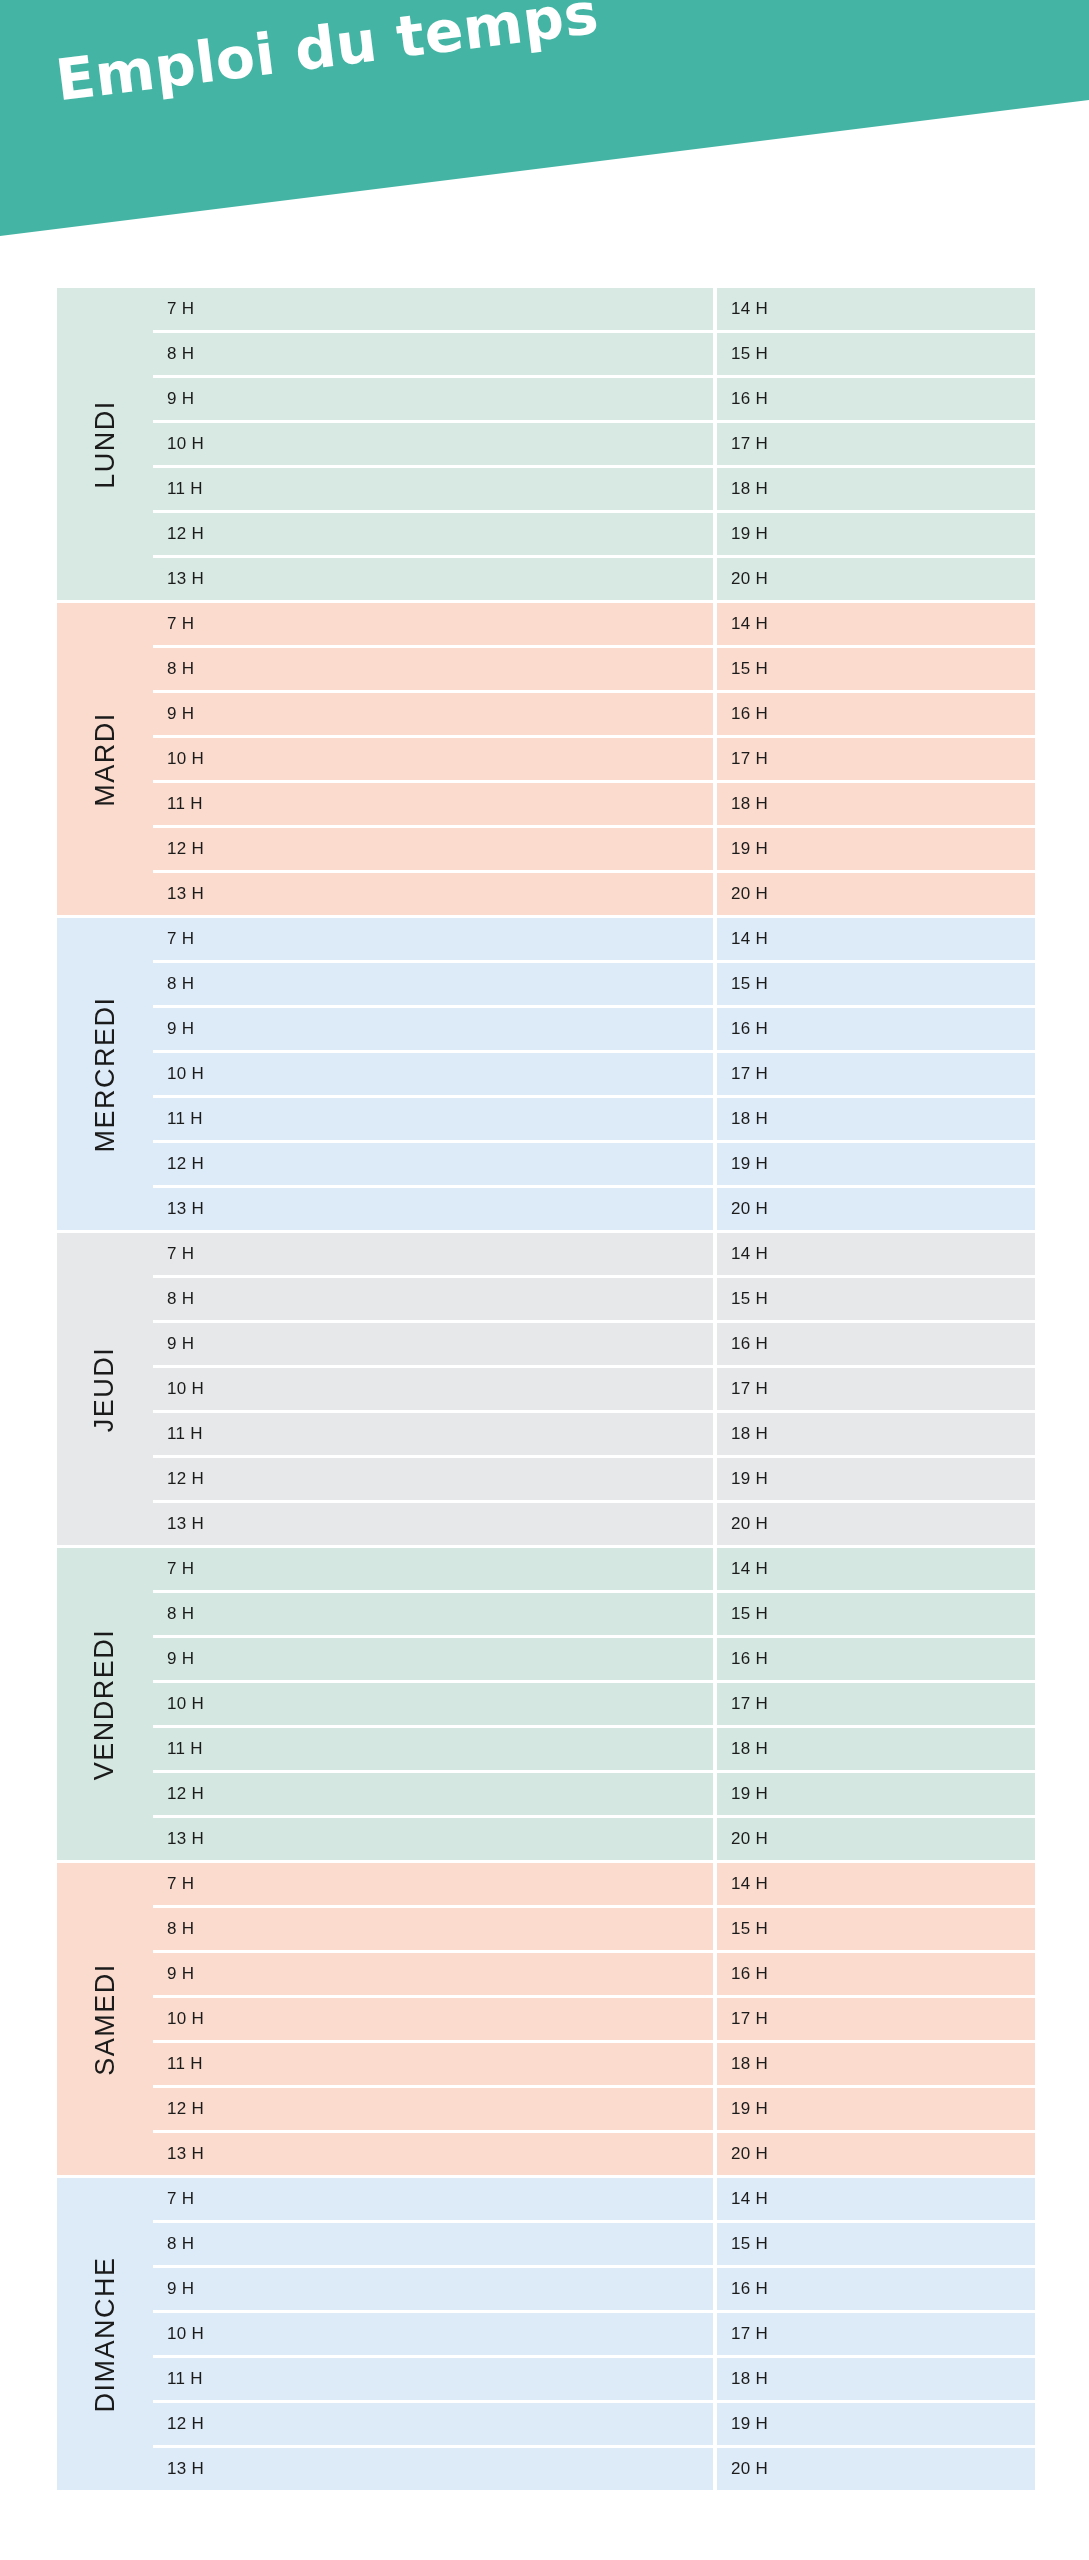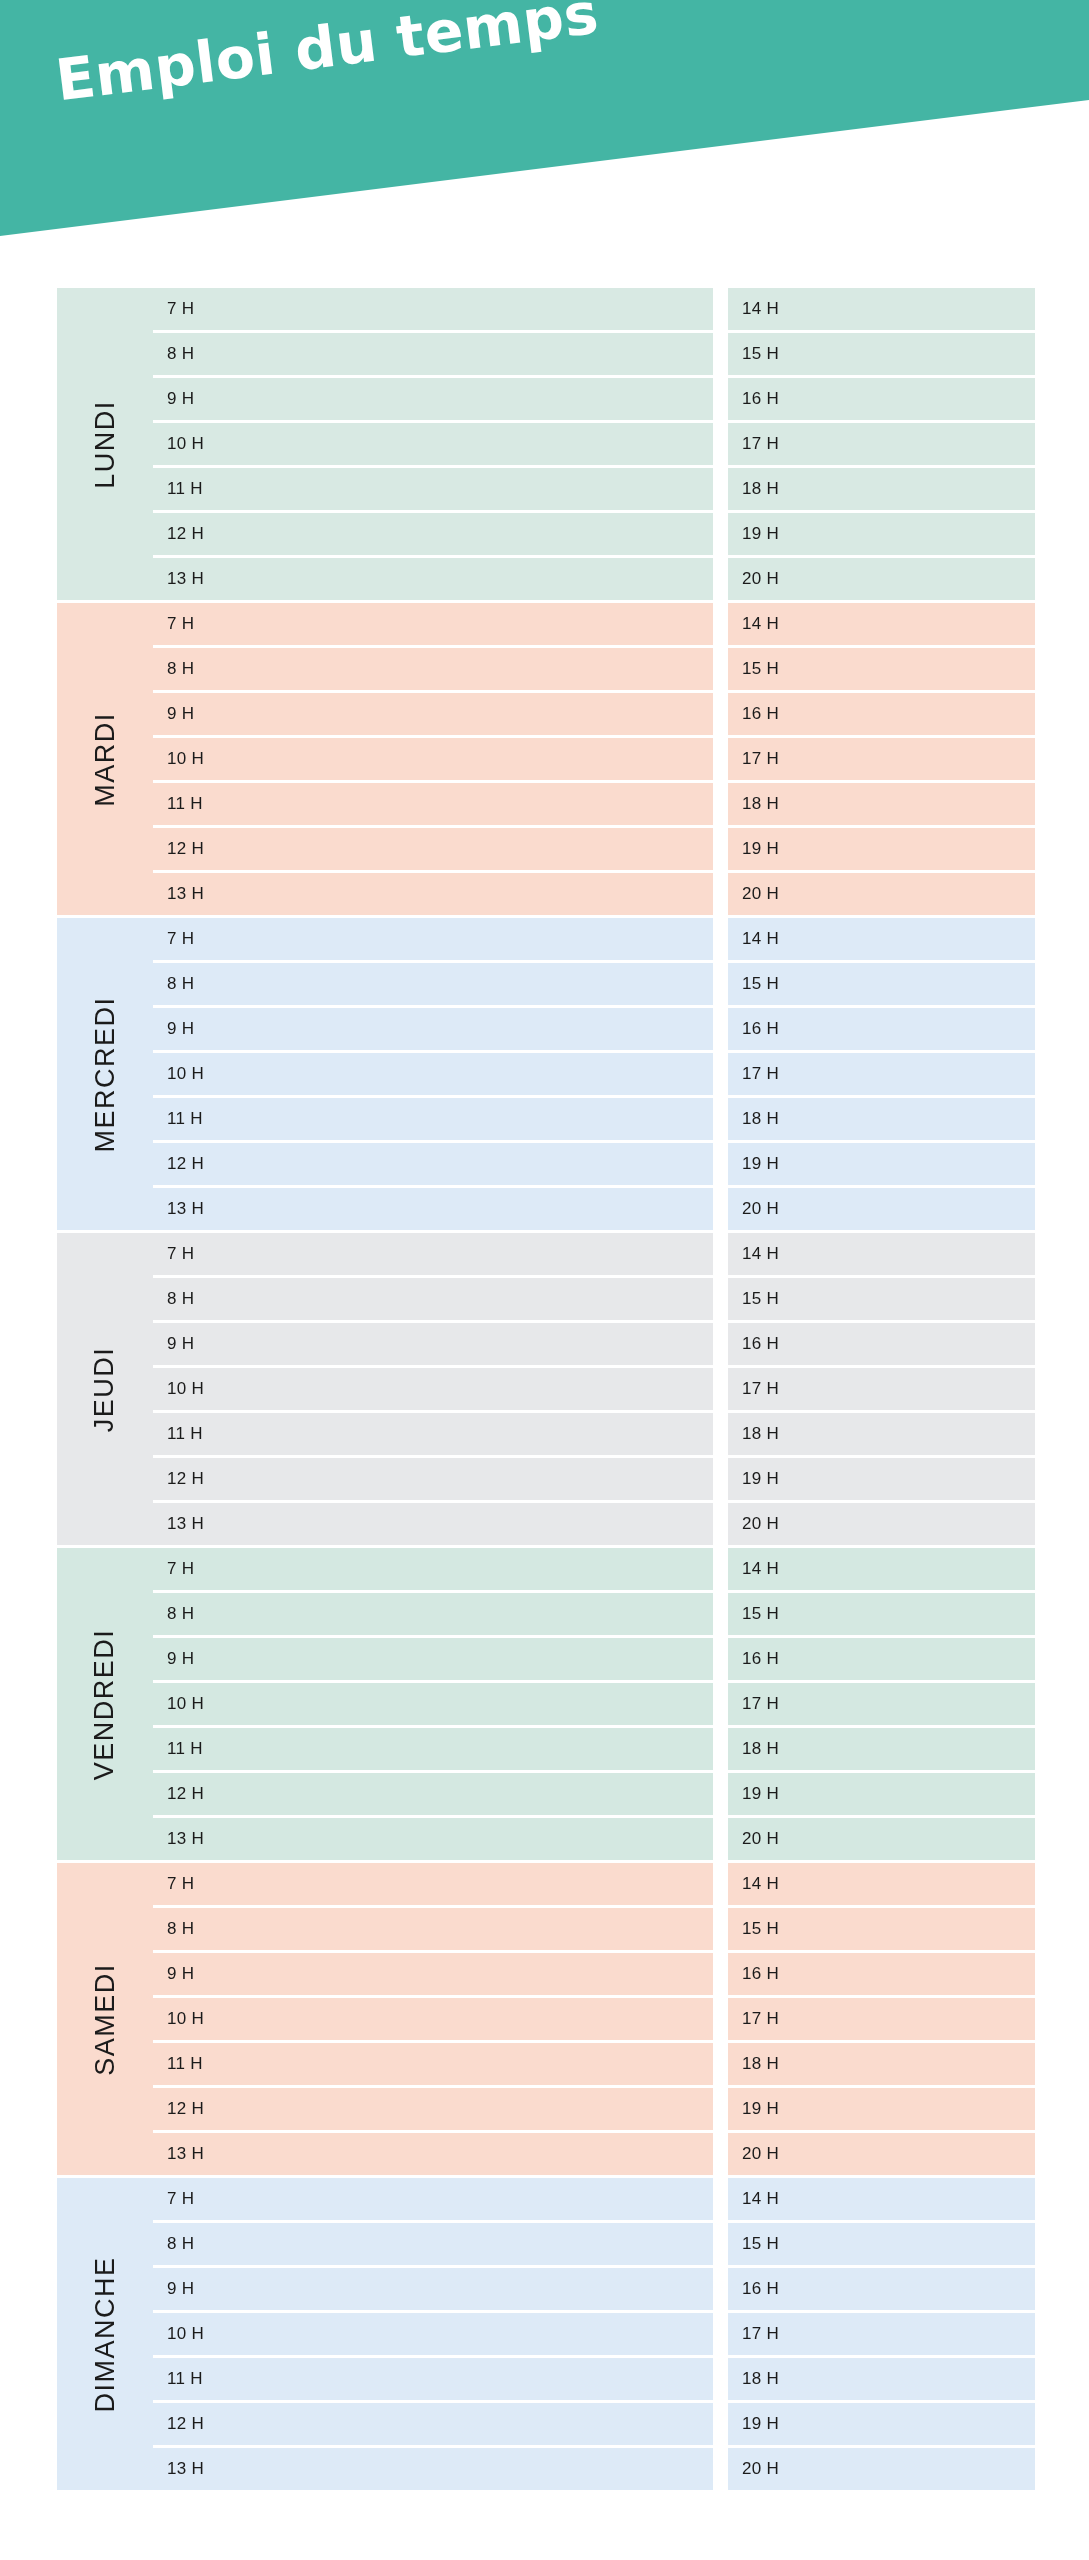--- a/index.html
+++ b/index.html
@@ -100,21 +100,21 @@
     padding-left: 14px;
     font-size: 17px;
     font-weight: 400;
     color: #1b1b1b;
     letter-spacing: 0.3px;
     font-family: "Liberation Sans", sans-serif;
   }
   .hour-cell.col-am {
     flex: 0 0 546px;
     width: 546px;
-    margin-right: 15px;
+    margin-right: 4px;
   }
   .hour-cell.col-pm {
     flex: 1 1 auto;
   }
 </style>
 </head>
 <body>
 
 <div id="header-banner">
   <div id="header-shape"></div>

